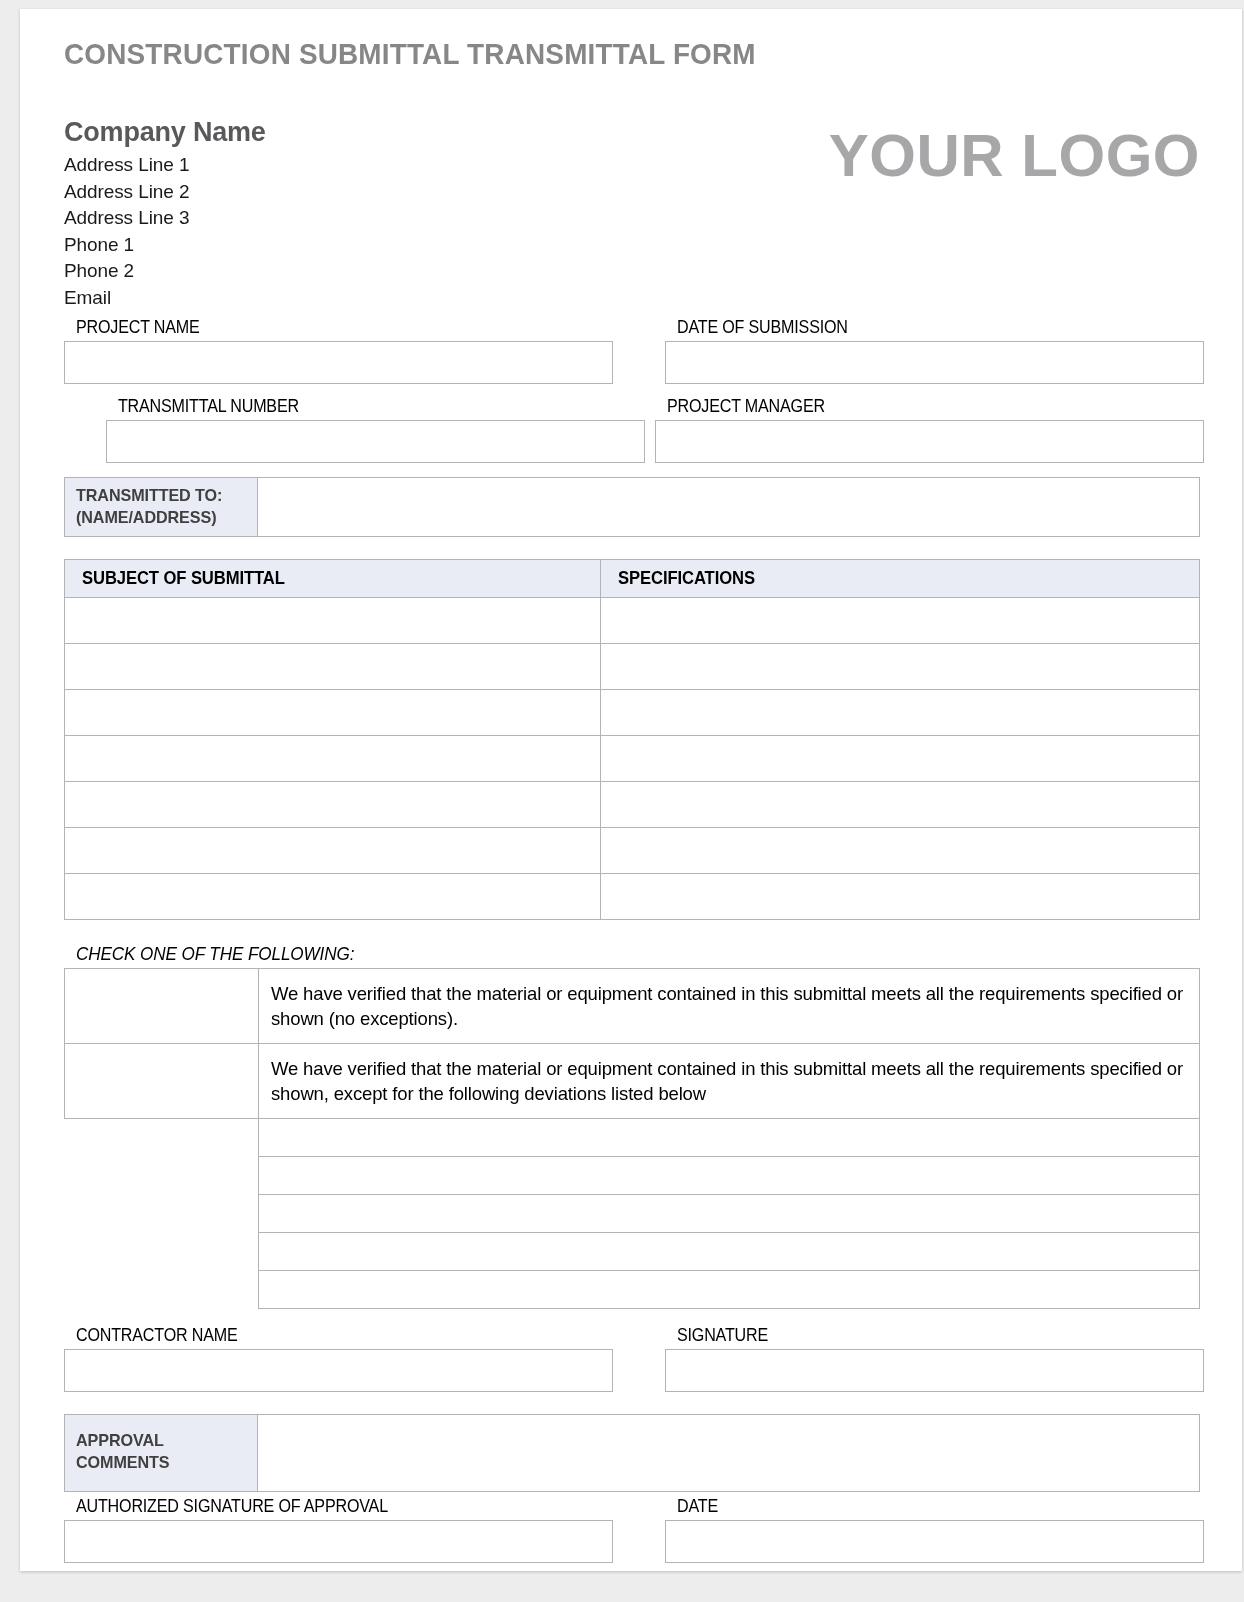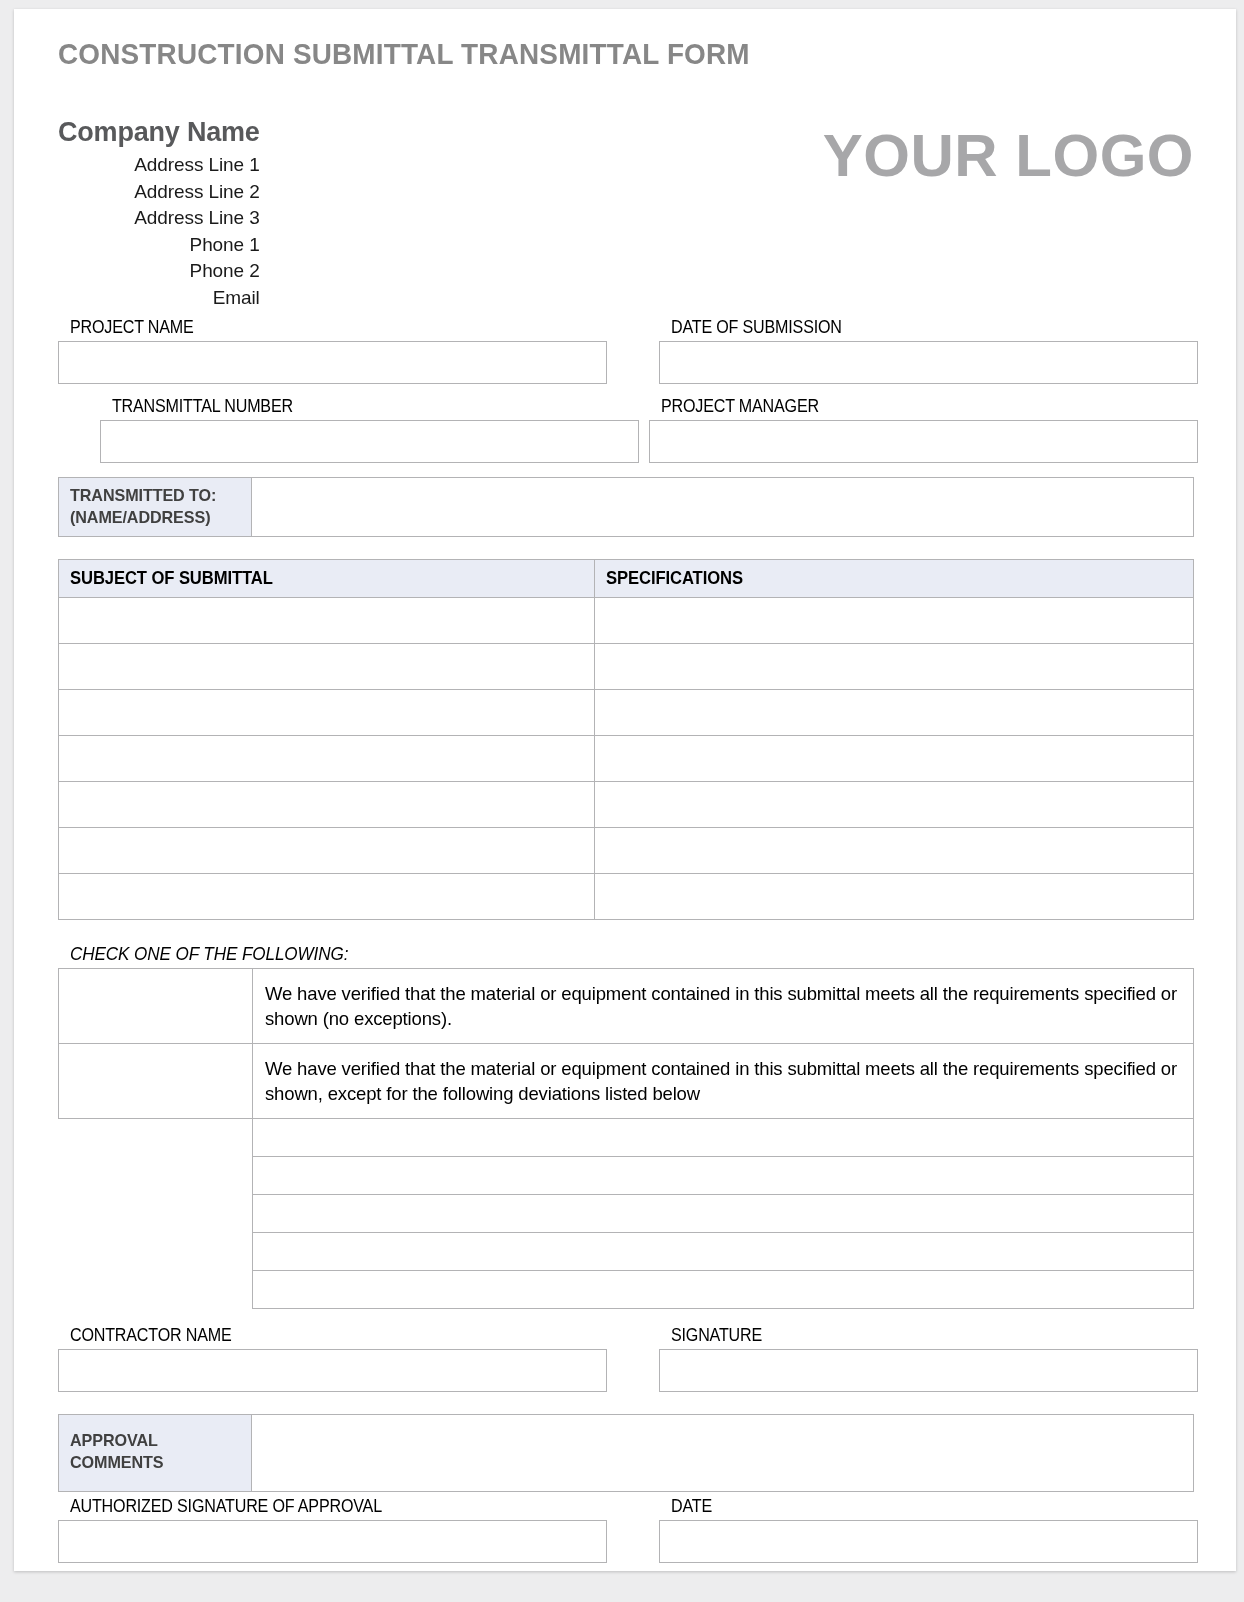--- a/index.html
+++ b/index.html
@@ -9,21 +9,21 @@
     font-family: "Liberation Sans", sans-serif;
   }
   body {
     width: 1244px; height: 1602px;
     position: relative;
     overflow: hidden;
   }
 
   .page-sheet {
     position: absolute;
-    left: 14px; top: 9px;
+    left: 20px; top: 9px;
     width: 1222px; height: 1562px;
     background: #fff;
     box-shadow: 0 1px 3px rgba(0,0,0,0.20);
   }
 
   .page-inner {
     position: absolute;
     left: 34px; top: 28px;
     width: 1150px;
   }
@@ -36,21 +36,20 @@
     letter-spacing: 0.2px;
     transform: scaleX(0.93);
     transform-origin: left center;
     white-space: nowrap;
     margin: 0 0 46px 10px;
   }
 
   .head-band {
     position: relative;
     height: 200px;
-    text-align: right;
   }
   .company-block {
     position: absolute;
     left: 10px; top: 0;
   }
   .company-name {
     font-size: 27px;
     font-weight: bold;
     color: #58595b;
     letter-spacing: -0.2px;
@@ -137,21 +136,21 @@
     border: 1px solid #b3b3b5;
     padding: 0;
   }
   .submittal-table th {
     background: #e9ecf5;
     text-align: left;
     font-size: 17.5px;
     font-weight: bold;
     color: #000;
     height: 38px;
-    padding: 0 0 0 11px;
+    padding: 0 0 0 17px;
     letter-spacing: -0.1px;
   }
   .submittal-table th span { display: inline-block; transform: scaleX(0.95); transform-origin: left center; }
   .submittal-table td { height: 46px; background: #fff; }
   .col-subject { width: 536px; }
 
   
   .check-heading {
     font-size: 18px;
     font-style: italic;

